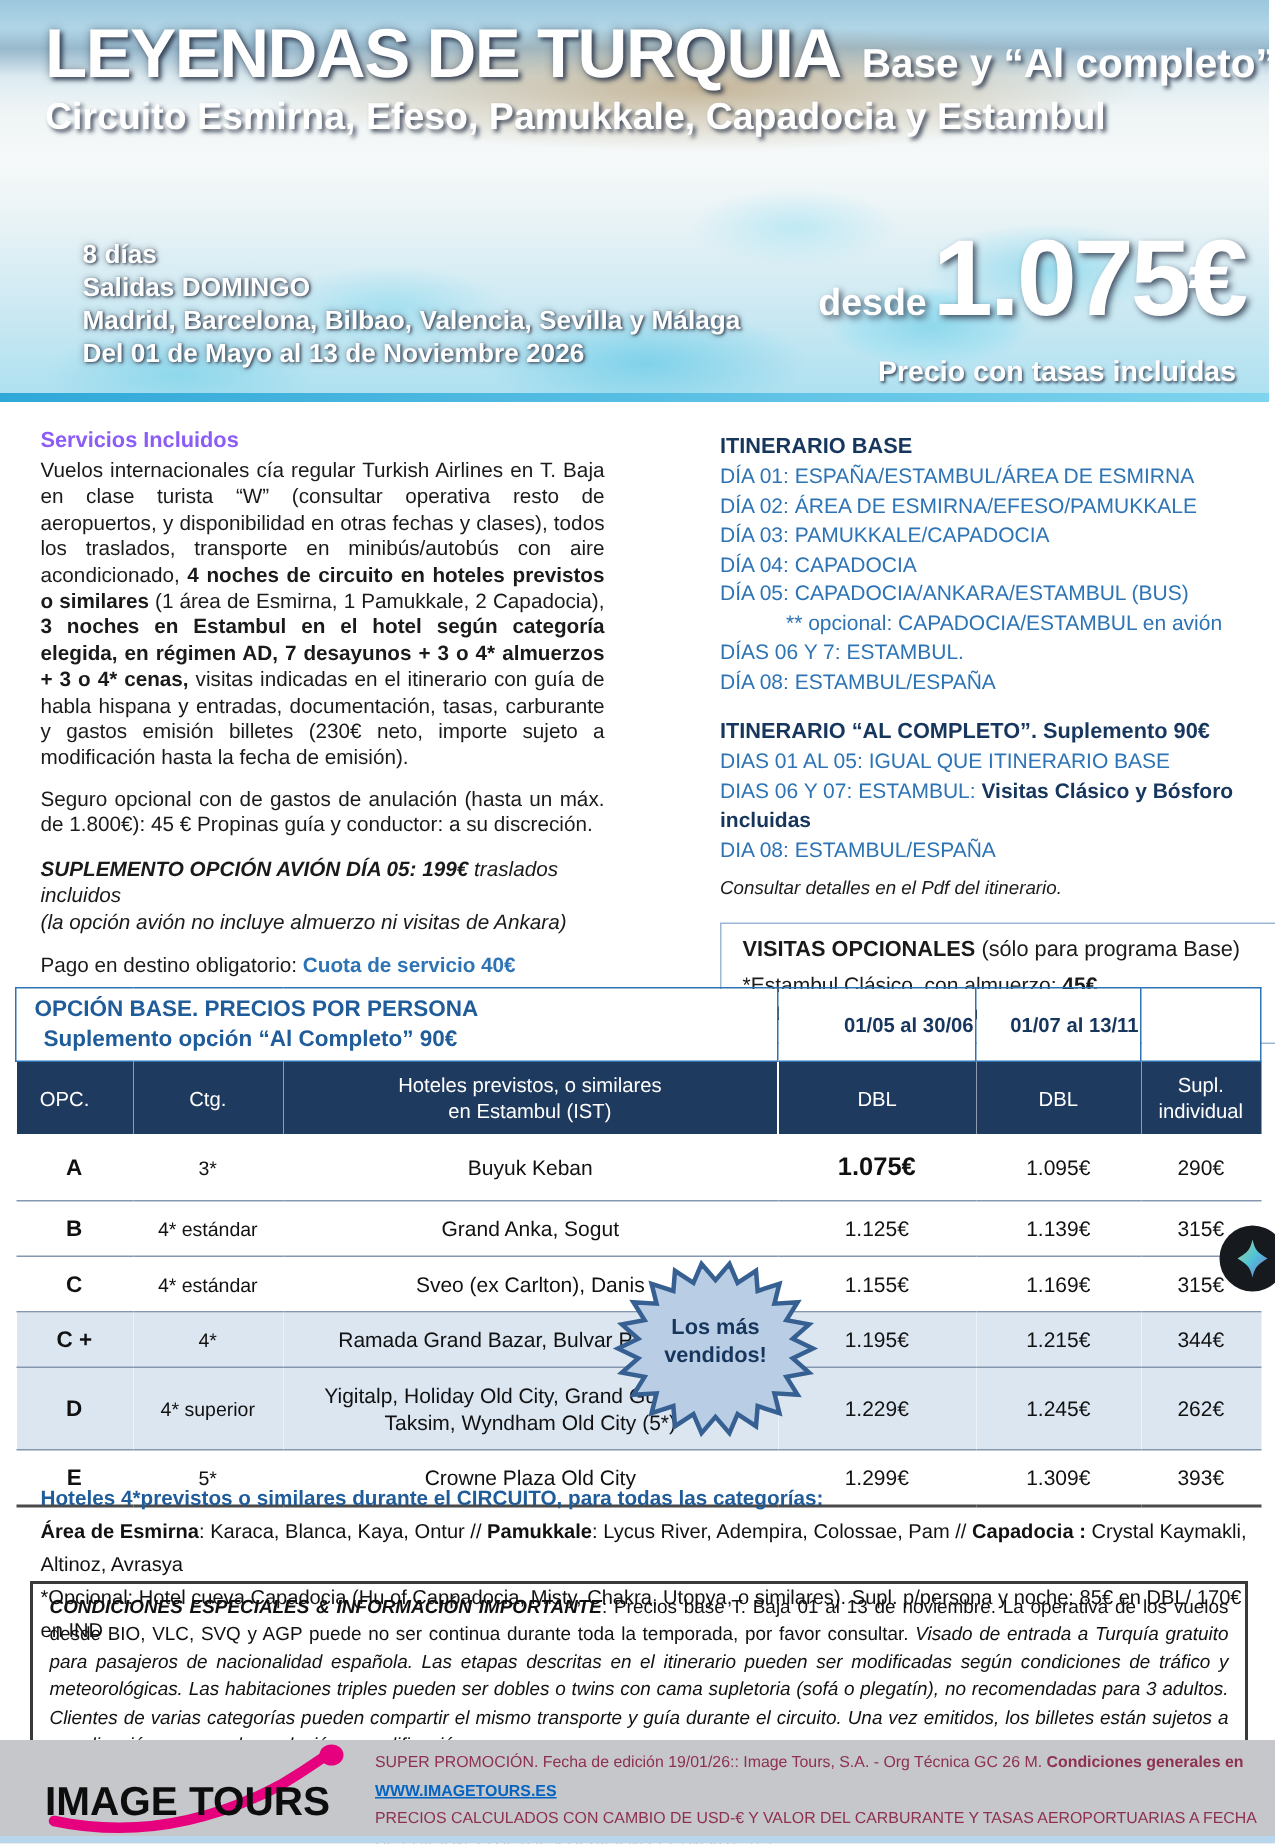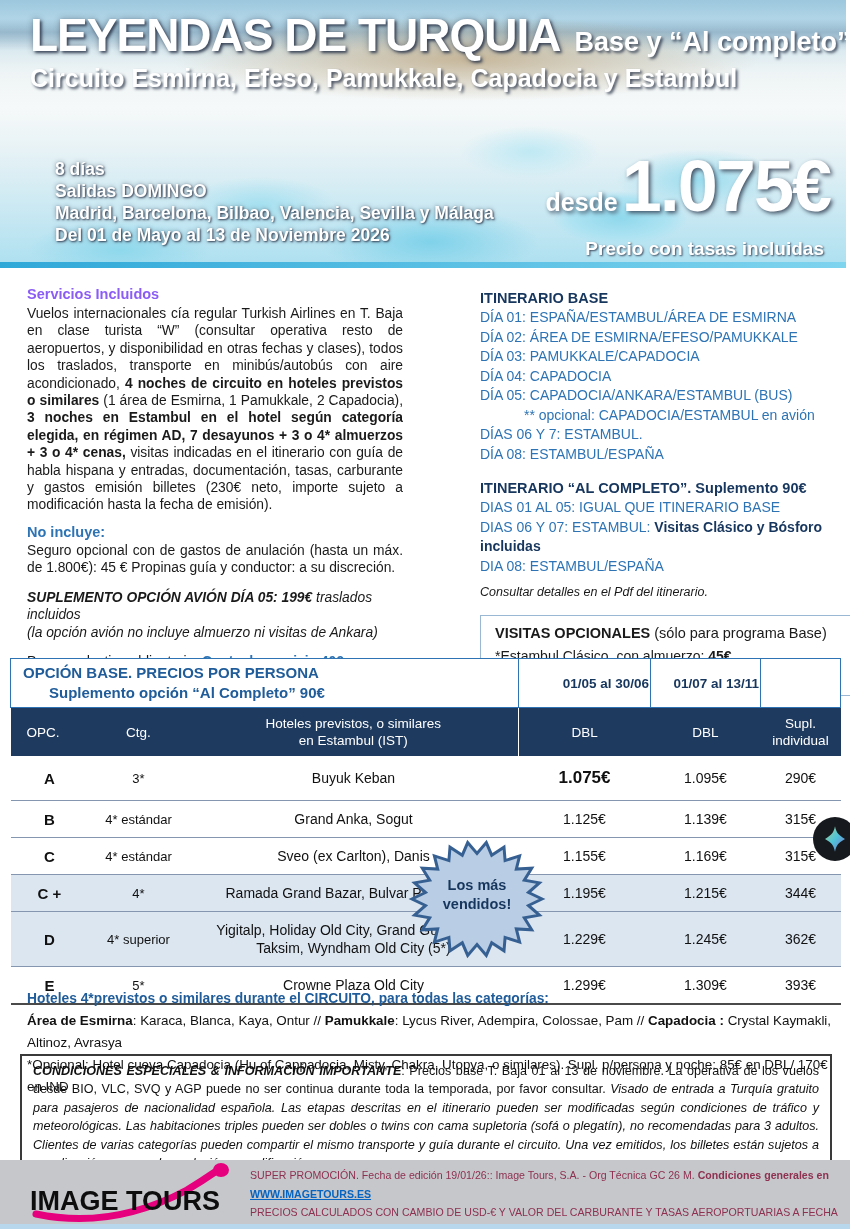--- a/index.html
+++ b/index.html
@@ -55,21 +55,21 @@
   .pdf-note{font-style:italic;font-size:12.5px;color:#1a1a1a;margin-top:9px;}
   .visits-box{margin-top:16px;border:1px solid #9ab7d3;padding:9px 12px 10px 14px;}
   .visits-title{font-size:14.5px;margin-bottom:6px;}
   .visits-item{font-size:14px;line-height:19px;}
 
   
   .price-table{position:absolute;left:10px;top:658px;width:830px;border-collapse:collapse;table-layout:fixed;}
   .price-table td{overflow:hidden;}
   .pt-titlecell{border:1.5px solid #2e74b5;border-right:none;background:#fff;
      color:#1f5c99;font-weight:bold;font-size:15px;line-height:20px;padding:4px 0 4px 12px;}
-  .pt-titlecell .l2{padding-left:6px;margin-left:20px;}
+  .pt-titlecell .l2{padding-left:6px;}
   .pt-period{border:1.5px solid #2e74b5;background:#fff;color:#17365d;font-weight:bold;
      font-size:13.5px;text-align:right;}
   .pt-corner{border:1.5px solid #2e74b5;border-left:none;background:#fff;}
   .pt-head td{background:#1f3a5f;color:#fff;font-size:13.5px;text-align:center;
      padding:7px 2px;line-height:17px;border:none;}
   .pt-head .lab-opc{text-align:left;padding-left:16px;}
   .pt-head .bl{border-left:1px solid rgba(255,255,255,.4);}
   .pt-row td{background:#fff;text-align:center;font-size:14px;color:#111;
      border-top:1px solid #8496b0;padding:9px 2px;}
   .pt-row.first td{border-top:none;padding:12px 2px;}
@@ -129,21 +129,20 @@
       <span class="desde">desde</span>
       <span class="amount">1.075€</span>
     </div>
     <div class="hdr-price-note">Precio con tasas incluidas</div>
     <div class="hdr-strip"></div>
   </div>
 
   <div class="col-left">
     <div class="sec-title">Servicios Incluidos</div>
     <div class="para"><span>Vuelos internacionales cía regular Turkish Airlines en T. Baja en clase turista “W” (consultar operativa resto de aeropuertos, y disponibilidad en otras fechas y clases), todos los traslados, transporte en minibús/autobús con aire acondicionado, </span><span class="rb">4 noches de circuito en hoteles previstos o similares</span><span> (1 área de Esmirna, 1 Pamukkale, 2 Capadocia), </span><span class="rb">3 noches en Estambul en el hotel según categoría elegida, en régimen AD, 7 desayunos + 3 o 4* almuerzos + 3 o 4* cenas,</span><span> visitas indicadas en el itinerario con guía de habla hispana y entradas, documentación, tasas, carburante y gastos emisión billetes (230€ neto, importe sujeto a modificación hasta la fecha de emisión).</span></div>
-    <div class="noinc-title">No incluye:</div>
     <div class="para" style="margin-bottom:0;">Seguro opcional con de gastos de anulación (hasta un máx. de 1.800€): 45 €  Propinas guía y conductor: a su discreción.</div>
     <div class="supl-para"><span class="rb ri">SUPLEMENTO OPCIÓN AVIÓN DÍA 05: 199€ </span><span class="ri">traslados incluidos</span></div>
     <div style="line-height:17.6px;"><span class="ri">(la opción avión no incluye almuerzo ni visitas de Ankara)</span></div>
     <div class="pago-para"><span>Pago en destino obligatorio: </span><span class="rb c-blue">Cuota de servicio 40€</span></div>
   </div>
 
   <div class="col-right">
     <div class="itin-title">ITINERARIO BASE</div>
     <div class="itin-line">DÍA 01: ESPAÑA/ESTAMBUL/ÁREA DE ESMIRNA</div>
     <div class="itin-line">DÍA 02: ÁREA DE ESMIRNA/EFESO/PAMUKKALE</div>
@@ -231,21 +230,21 @@
       <td>1.195€</td>
       <td>1.215€</td>
       <td>344€</td>
     </tr>
     <tr class="pt-row hl">
       <td class="opc">D</td>
       <td class="ctg">4* superior</td>
       <td class="hotels">Yigitalp, Holiday Old City, Grand Gulsoy Arts Taksim, Wyndham Old City (5*)</td>
       <td>1.229€</td>
       <td>1.245€</td>
-      <td>362€</td>
+      <td>262€</td>
     </tr>
     <tr class="pt-row last">
       <td class="opc">E</td>
       <td class="ctg">5*</td>
       <td class="hotels">Crowne Plaza Old City</td>
       <td>1.299€</td>
       <td>1.309€</td>
       <td>393€</td>
     </tr>
   </tbody>

